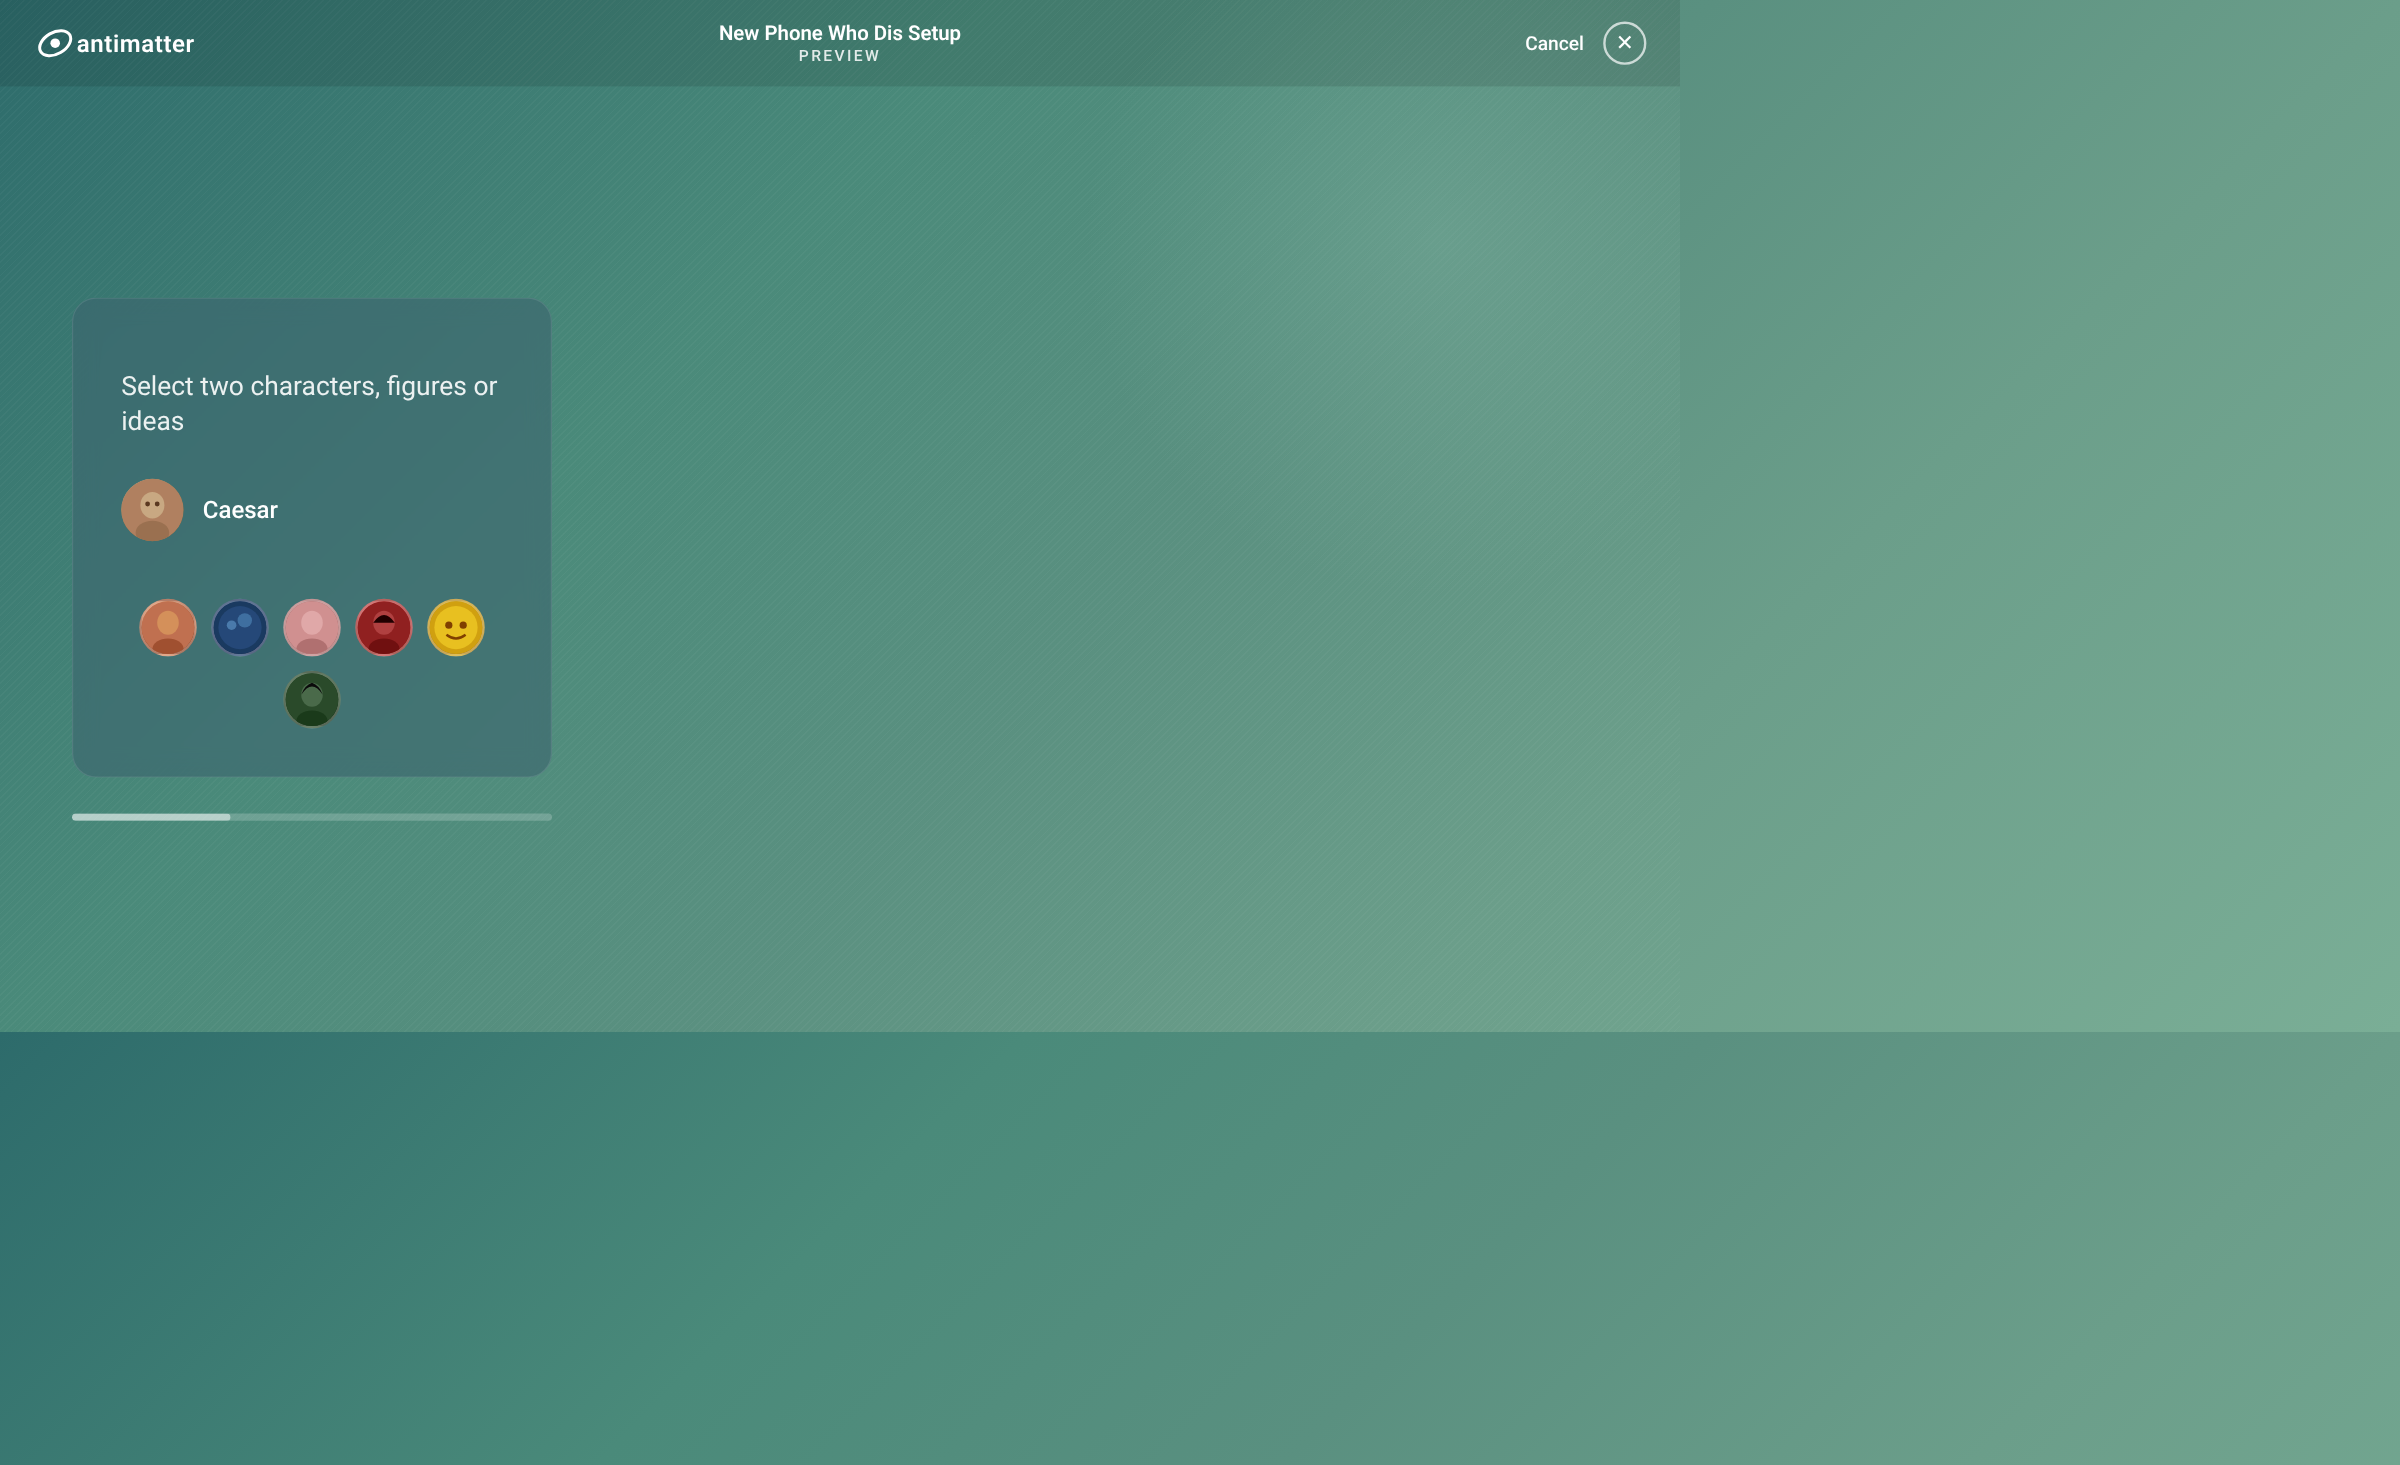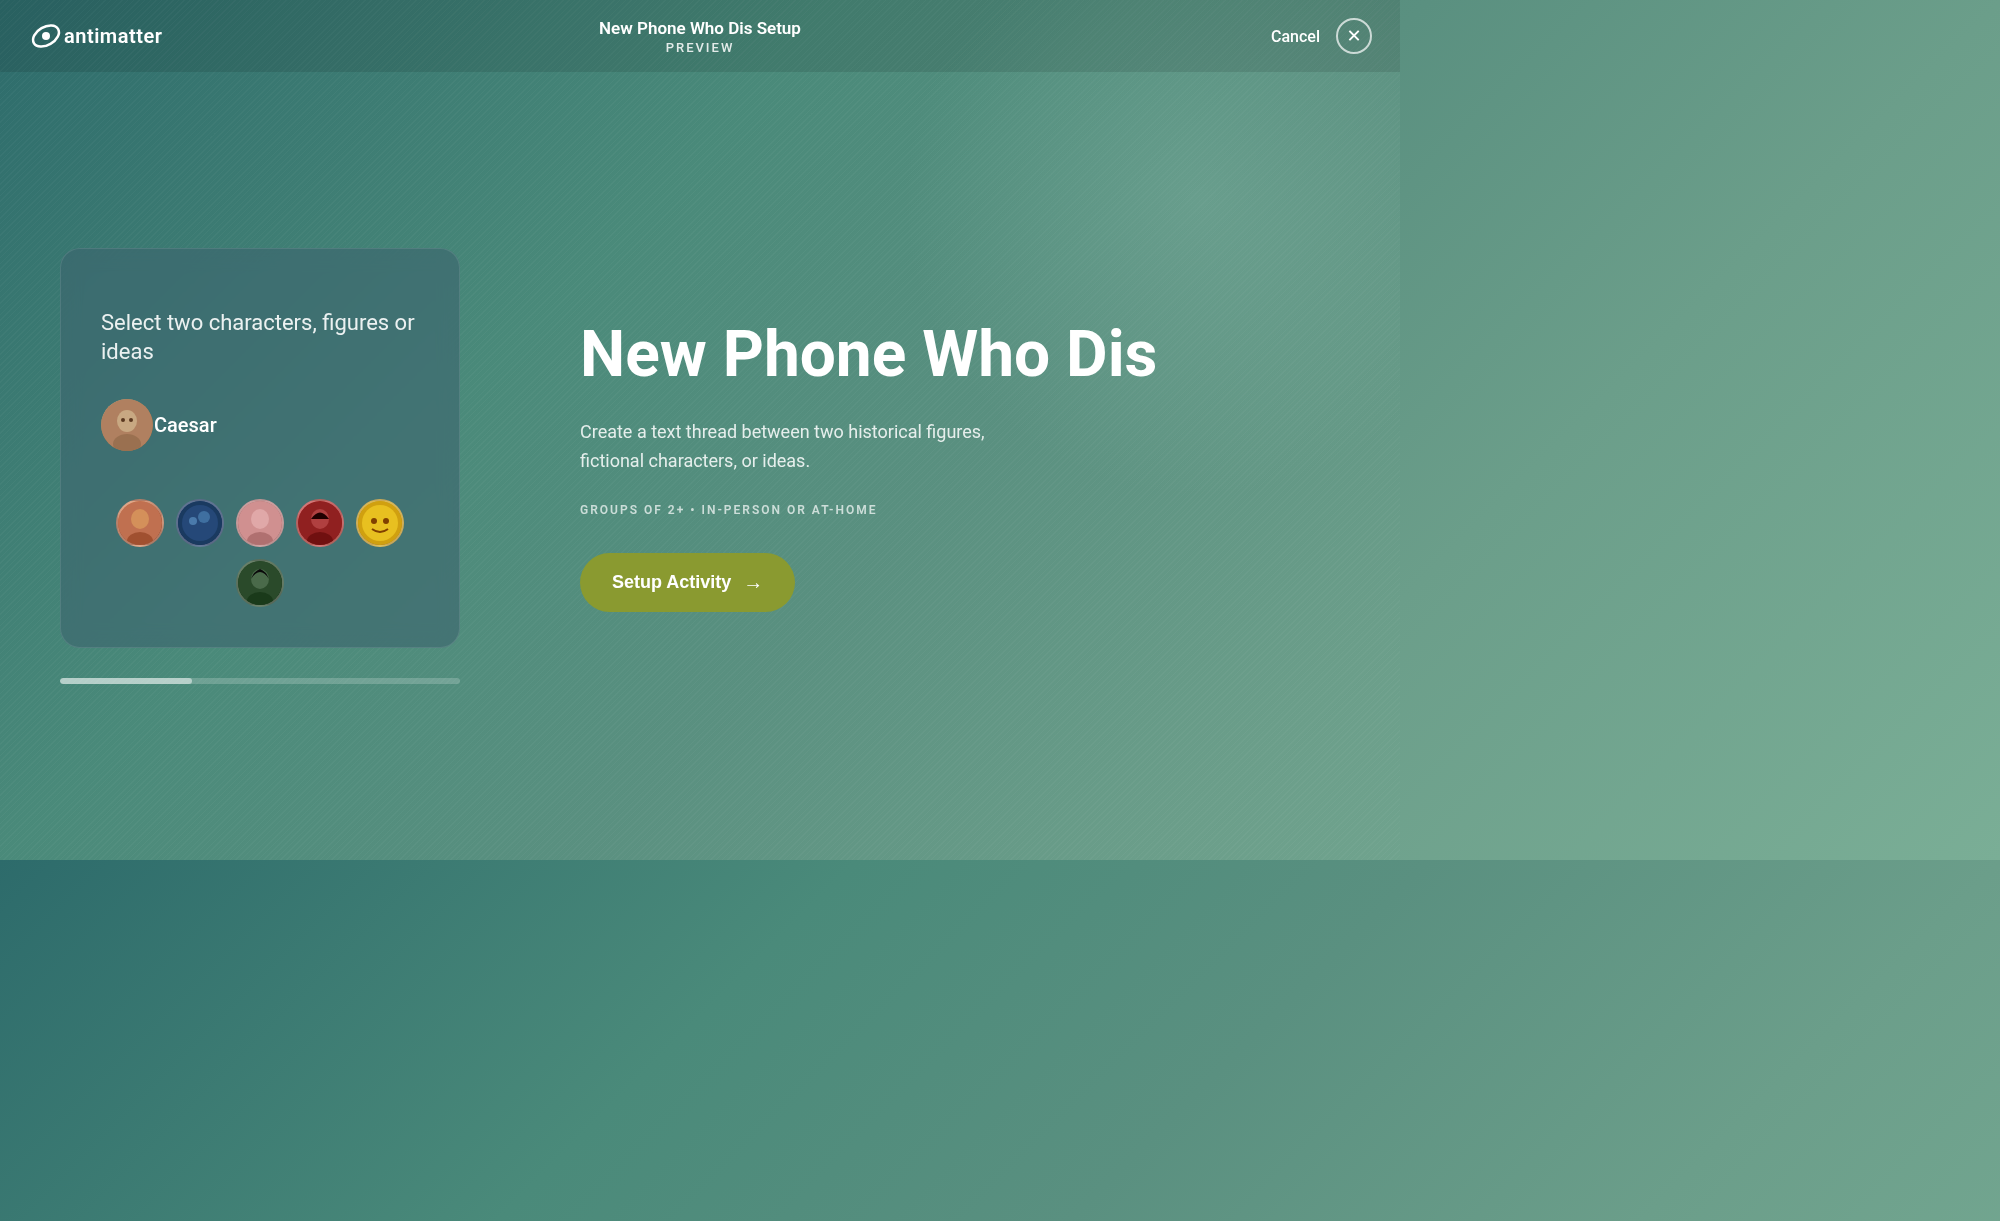--- a/index.html
+++ b/index.html
@@ -160,21 +160,21 @@
     .character-list {
       display: flex;
       flex-direction: column;
       gap: 16px;
       margin-bottom: 48px;
     }
 
     .character-item {
       display: flex;
       align-items: center;
-      gap: 1px;
+      gap: 16px;
       cursor: pointer;
     }
 
     .character-avatar {
       width: 52px;
       height: 52px;
       border-radius: 50%;
       overflow: hidden;
       flex-shrink: 0;
     }
@@ -420,23 +420,14 @@
       </div>
     </div>
 
     <div class="progress-container">
       <div class="progress-bar-track">
         <div class="progress-bar-fill" id="progress-fill" style="width: 33%;"></div>
       </div>
     </div>
   </div>
 
-  <div class="right-panel">
-    <h1 class="activity-title">New Phone Who Dis</h1>
-    <p class="activity-description">Create a text thread between two historical figures, fictional characters, or ideas.</p>
-    <p class="activity-tags">GROUPS OF 2+ • IN-PERSON OR AT-HOME</p>
-    <button class="setup-btn">
-      <span>Setup Activity</span>
-      <span class="setup-btn-arrow">→</span>
-    </button>
-  </div>
 
 </main>
 
 </body></html>

